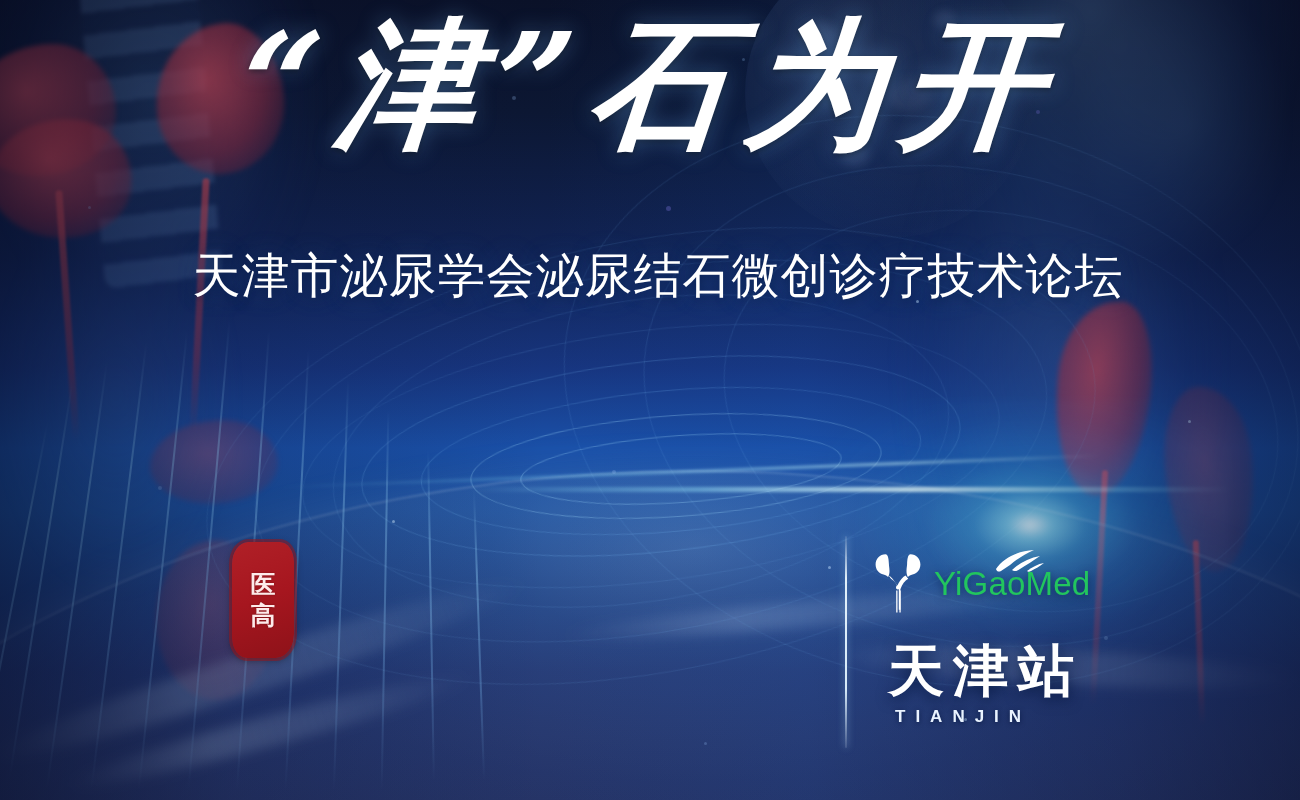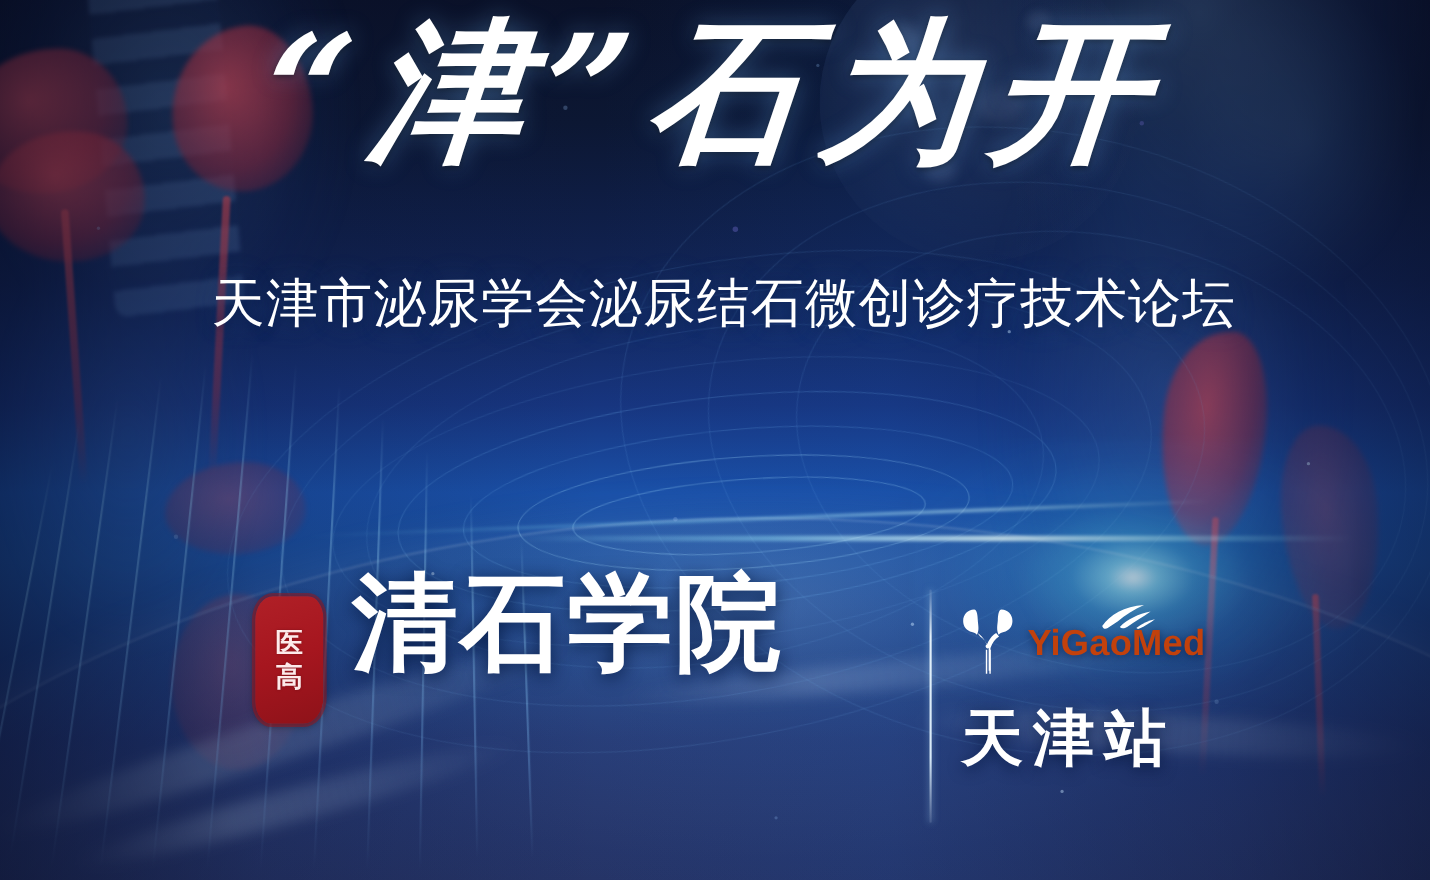--- a/index.html
+++ b/index.html
@@ -328,37 +328,37 @@
   }
   .ygm-row {
     display: flex;
     align-items: center;
     gap: 10px;
     height: 86px;
   }
   .ygm-icon { width: 52px; height: 62px; flex: none; }
   .ygm-wordwrap { position: relative; }
   .ygm-word {
-    color: #c2410c;
+    color: #22c55e;
     font-size: 33px;
-    font-weight: 700;
+    font-weight: 400;
     letter-spacing: 0.2px;
     line-height: 1;
     white-space: nowrap;
     text-shadow: 0 2px 8px rgba(0,20,60,0.6);
   }
   .ygm-swoosh {
     position: absolute;
     right: 44px; top: -19px;
     width: 52px; height: 24px;
   }
 
   .city-block {
     margin-top: 16px;
-    margin-left: 2px;
+    margin-left: 16px;
   }
   .city-cn {
     color: #ffffff;
     font-size: 56px;
     font-weight: 700;
     letter-spacing: 9px;
     line-height: 1.05;
     white-space: nowrap;
     text-shadow: 0 3px 14px rgba(0,18,55,0.75);
   }
@@ -475,21 +475,20 @@
 
 
     <div class="lockup">
 
       <div class="seal">
         <span class="seal-char">医</span>
         <span class="seal-char">高</span>
       </div>
 
       <div class="brand-col">
-        <div class="brand-main">清石学院</div>
       </div>
 
       <div class="divider"></div>
 
       <div class="right-col">
 
         <div class="ygm-row">
           <span class="ygm-icon">
             <svg viewBox="0 0 52 62" width="52" height="62" aria-hidden="true">
               <g fill="#ffffff">
@@ -511,19 +510,20 @@
                   <path d="M33 23c5-4 11-7 17-8-4 3-9 6-13 8-2 1-3 1-4 0z"></path>
                 </g>
               </svg>
             </span>
             <span class="ygm-word">YiGaoMed</span>
           </span>
         </div>
 
         <div class="city-block">
           <div class="city-cn">天津站</div>
+          <div class="city-en">TIANJIN</div>
         </div>
 
       </div>
     </div>
 
   </div>
 </div>
 
 </body></html>

